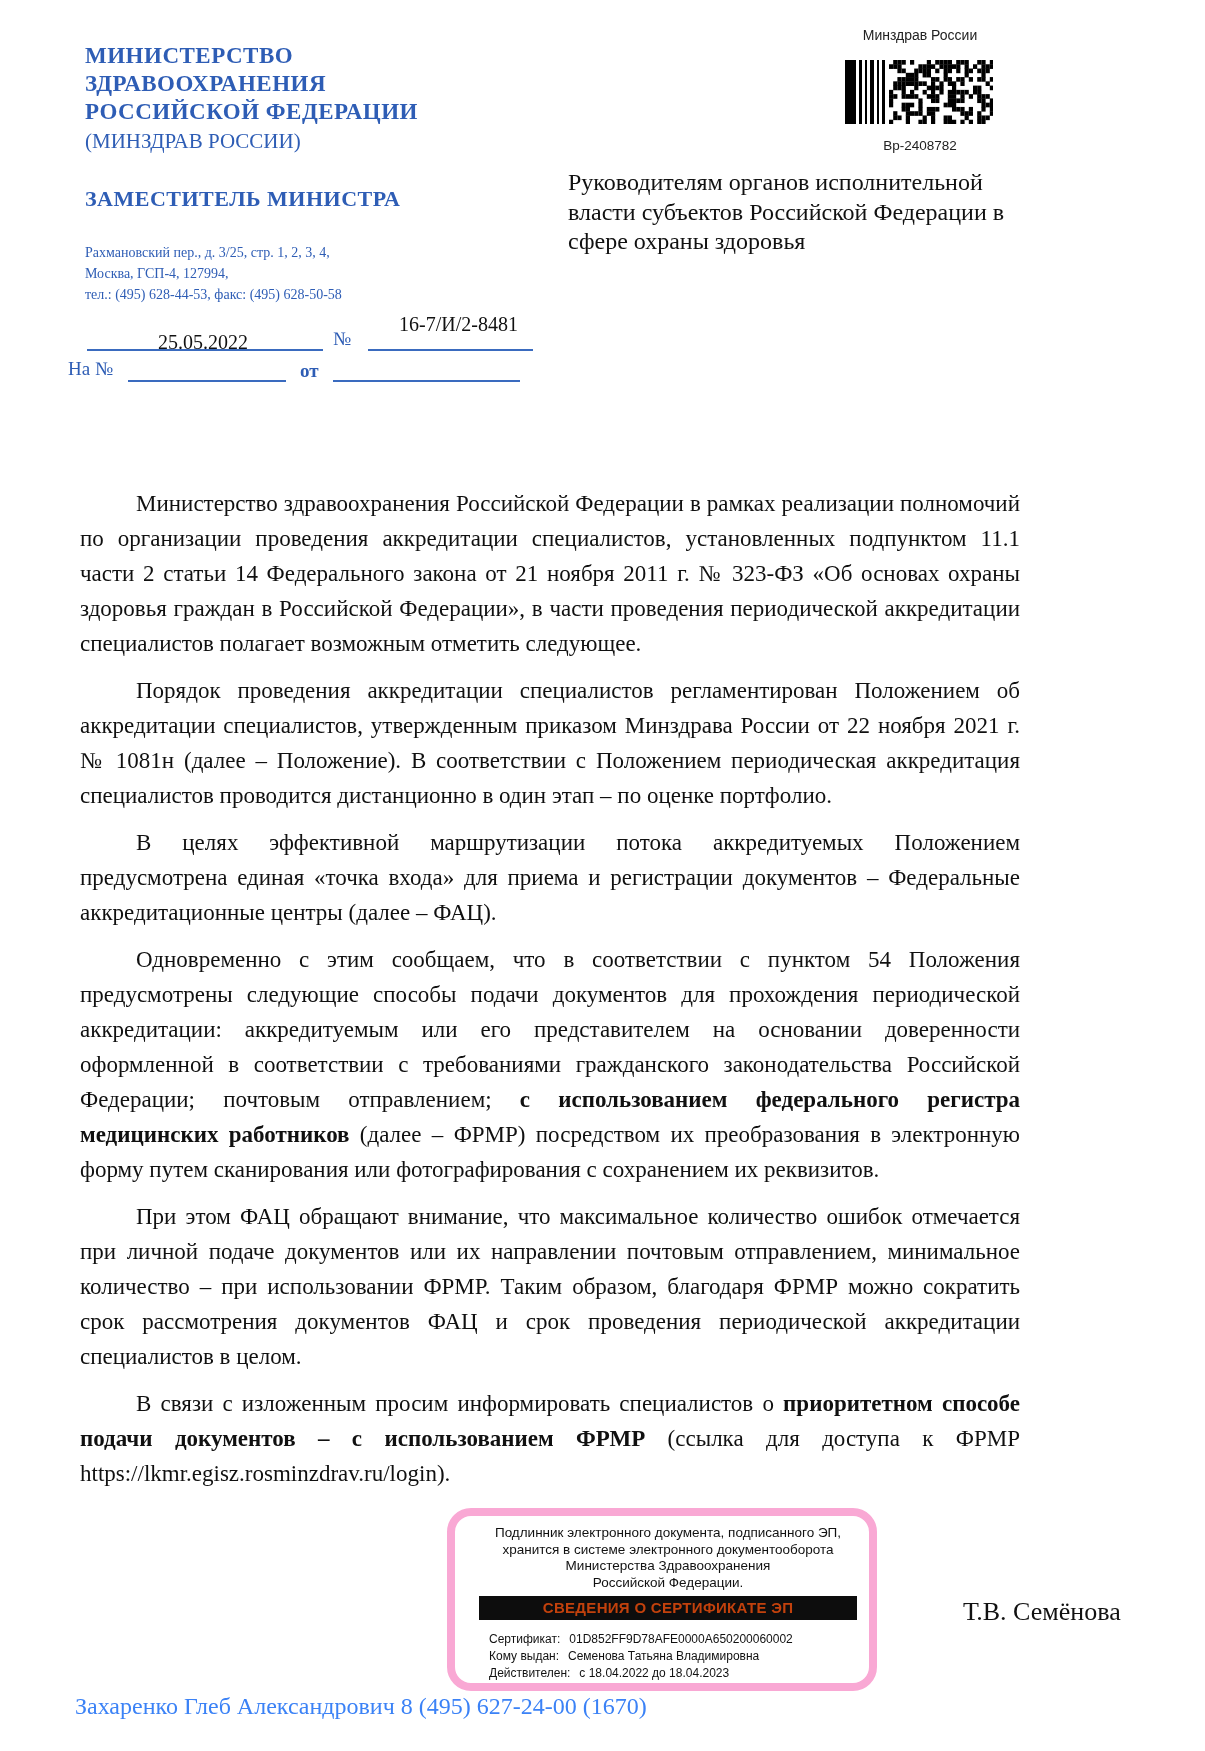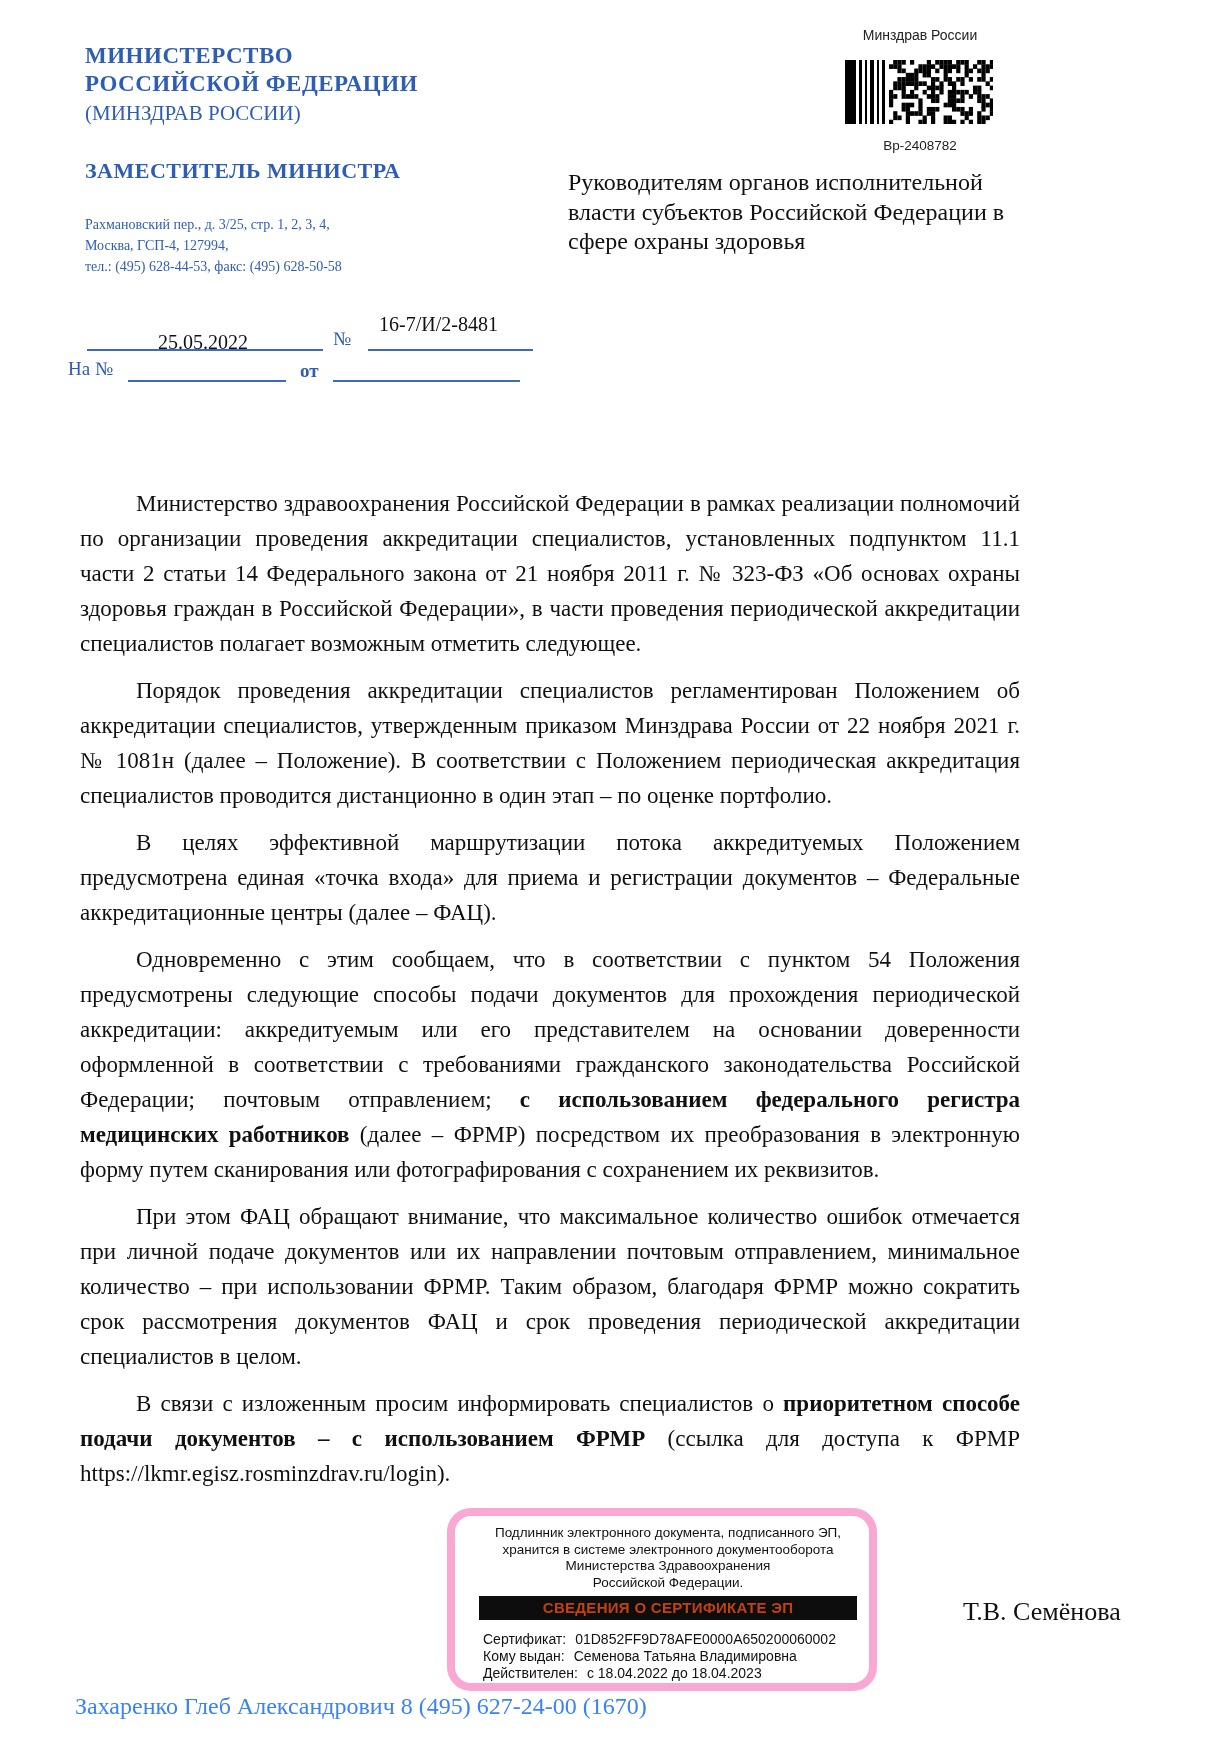--- a/index.html
+++ b/index.html
@@ -37,33 +37,34 @@
   .body-text p{margin:12px;text-indent:56px;}
   .body-text .b{font-weight:bold;}
 
   
   .stamp{left:447px;top:1508px;width:402px;height:158px;border:8px solid #f9a8d4;
     border-radius:24px;padding:9px 0 0 12px;background:transparent;z-index:2;
     font-family:"Liberation Sans",sans-serif;color:#111;}
   .stamp-lines{font-size:13.5px;line-height:16.5px;text-align:center;padding:0 18px;}
   .stamp-bar{margin:5px 12px 0 12px;background:#0d0d0d;color:#c2410c;font-weight:bold;
     font-size:15px;line-height:24px;height:24px;text-align:center;letter-spacing:.3px;}
-  .stamp-fields{margin:11px 0 0 16px;font-size:14px;line-height:17px;text-align:left;}
+  .stamp-fields{margin:11px 0 0 22px;font-size:12px;line-height:17px;text-align:left;}
   .stamp-fields .row{white-space:nowrap;}
   .stamp-fields .lbl{display:inline-block;margin-right:9px;}
 
   
   .signature{left:963px;top:1597px;font-size:26px;color:#111;}
   .footer{left:75px;top:1693px;font-size:24px;color:#3b82f6;z-index:1;white-space:nowrap;}
 </style>
 </head>
 <body>
 
 <div class="abs letterhead">
   <div class="lh-main">МИНИСТЕРСТВО</div>
+  <div class="lh-main">ЗДРАВООХРАНЕНИЯ</div>
   <div class="lh-main">РОССИЙСКОЙ ФЕДЕРАЦИИ</div>
   <div class="lh-short">(МИНЗДРАВ РОССИИ)</div>
   <div class="lh-position">ЗАМЕСТИТЕЛЬ МИНИСТРА</div>
   <div class="lh-address">
     <div>Рахмановский пер., д. 3/25, стр. 1, 2, 3, 4,</div>
     <div>Москва, ГСП-4, 127994,</div>
     <div>тел.: (495) 628-44-53, факс: (495) 628-50-58</div>
   </div>
 </div>
 
@@ -270,21 +271,21 @@
       <rect x="144.8" y="42.666666666666664" width="4.2" height="4.666666666666667" fill="#000"></rect>
       <rect x="144.8" y="46.93333333333333" width="4.2" height="4.666666666666667" fill="#000"></rect>
       <rect x="144.8" y="51.2" width="4.2" height="4.666666666666667" fill="#000"></rect>
     </svg>
 </div>
 <div class="abs bc-code">Вр-2408782</div>
 
 <div class="abs reg-text" style="left:85px;top:331px;width:236px;">25.05.2022</div>
 <div class="abs u-line" style="left:87px;top:349px;width:236px;"></div>
 <div class="abs reg-label" style="left:333px;top:328px;">№</div>
-<div class="abs reg-text" style="left:356px;top:313px;width:165px;">16-7/И/2-8481</div>
+<div class="abs reg-text" style="left:376px;top:313px;width:165px;">16-7/И/2-8481</div>
 <div class="abs u-line" style="left:368px;top:349px;width:165px;"></div>
 
 <div class="abs reg-label" style="left:68px;top:358px;">На №</div>
 <div class="abs u-line" style="left:128px;top:380px;width:158px;"></div>
 <div class="abs reg-label" style="left:300px;top:360px;font-weight:bold;">от</div>
 <div class="abs u-line" style="left:333px;top:380px;width:187px;"></div>
 
 <div class="abs recipient">Руководителям органов исполнительной власти субъектов Российской Федерации в сфере охраны здоровья</div>
 
 <div class="abs body-text" id="body-container">

